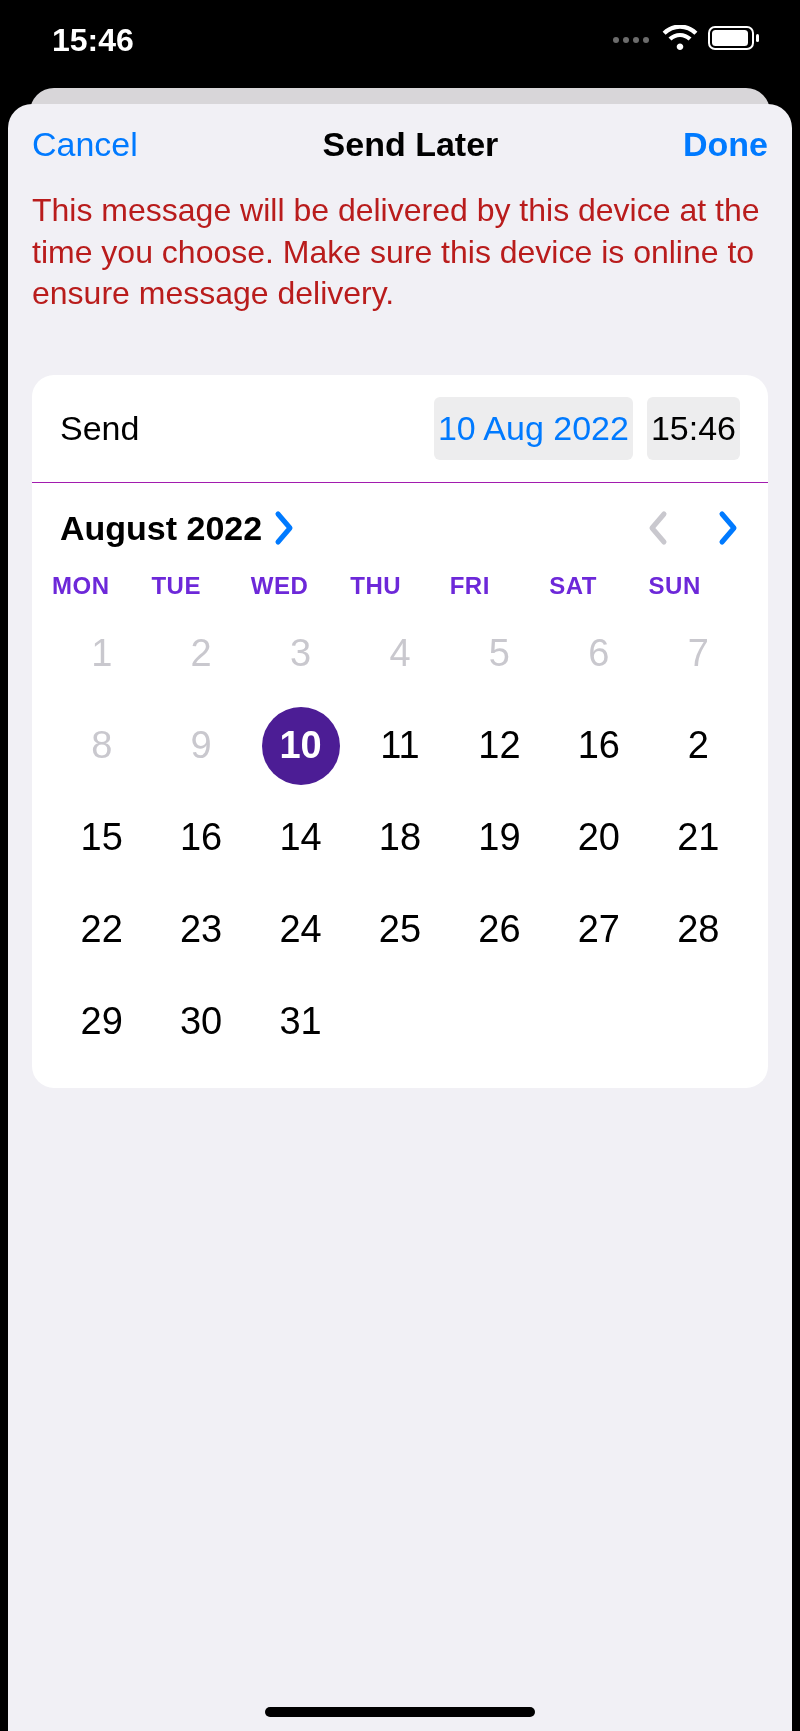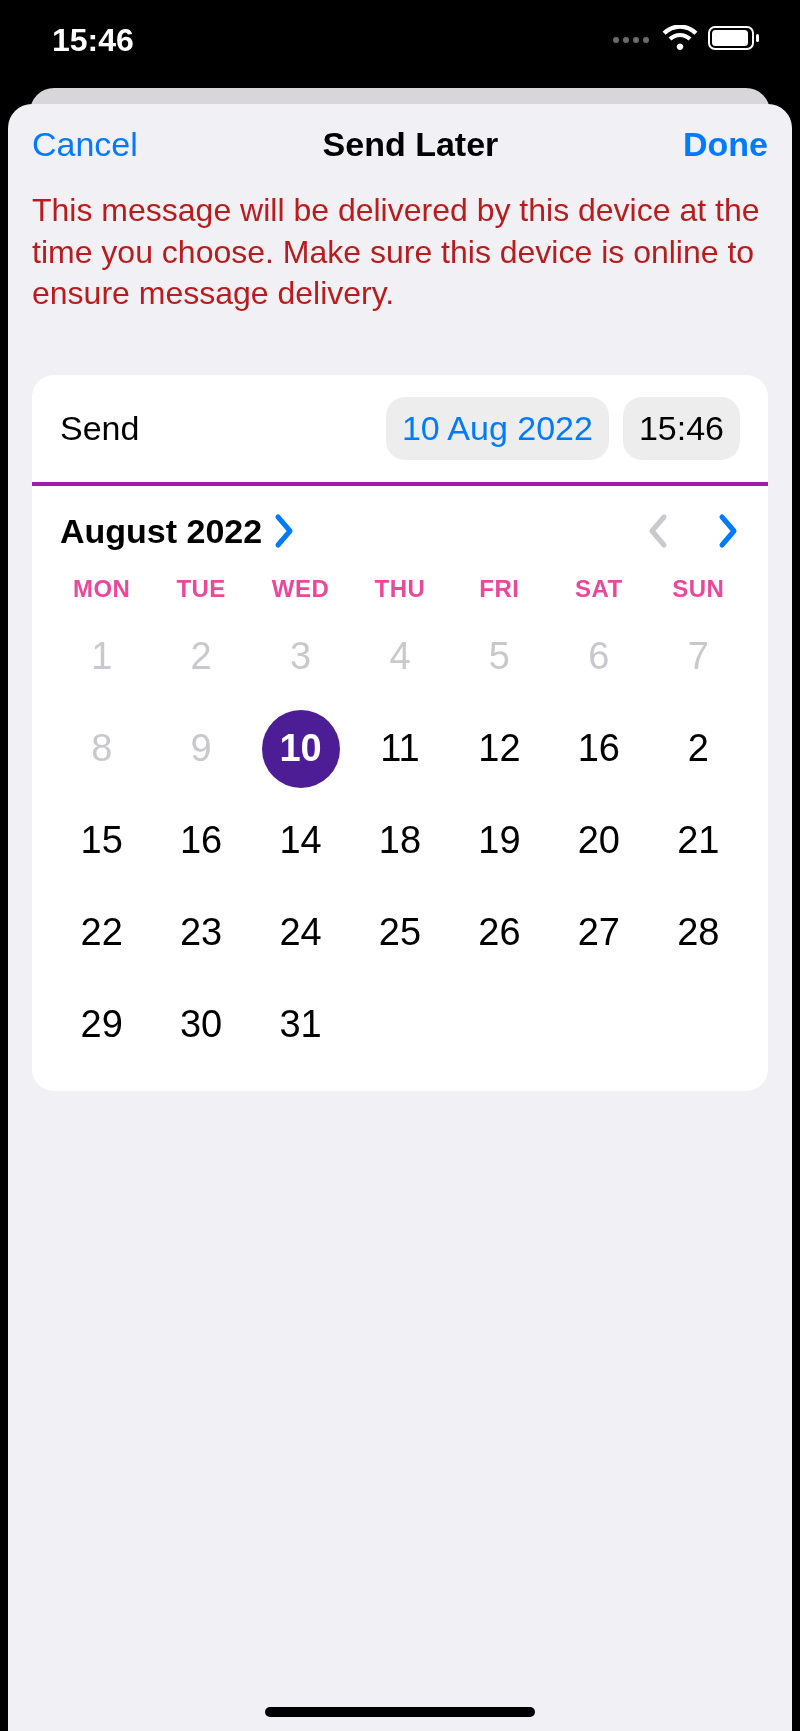--- a/index.html
+++ b/index.html
@@ -71,31 +71,31 @@
     background: #fff;
     border-radius: 22px;
     padding: 0;
   }
 
   .send-row {
     display: flex;
     align-items: center;
     padding: 22px 28px;
     gap: 14px;
-    border-bottom: 4px solid #a21caf;
+    border-bottom: 1px solid #a21caf;
   }
   .send-label {
     font-size: 34px;
     color: #000;
     flex: 1;
   }
   .chip {
     background: #ededee;
-    border-radius: 19px;
-    padding: 12px 16px;
+    border-radius: 6px;
+    padding: 12px 4px;
     font-size: 34px;
   }
   .chip-blue { color: #007aff; }
   .chip-black { color: #000; }
 
   .month-row {
     display: flex;
     align-items: center;
     padding: 26px 28px 10px 28px;
   }
@@ -115,24 +115,23 @@
   }
   .chev { width: 22px; height: 36px; display: block; }
 
   .weekday-row, .week-row {
     display: grid;
     grid-template-columns: repeat(7, 1fr);
     padding: 0 20px;
   }
   .weekday-row { margin-top: 14px; margin-bottom: 8px; }
   .weekday {
-    text-align: center;
     font-size: 24px;
     font-weight: 600;
-    color: #ec4899;
+    color: #6d28d9;
     letter-spacing: 0.5px;
   }
 
   .day-cell {
     height: 92px;
     display: flex;
     align-items: center;
     justify-content: center;
     font-size: 38px;
     color: #000;

